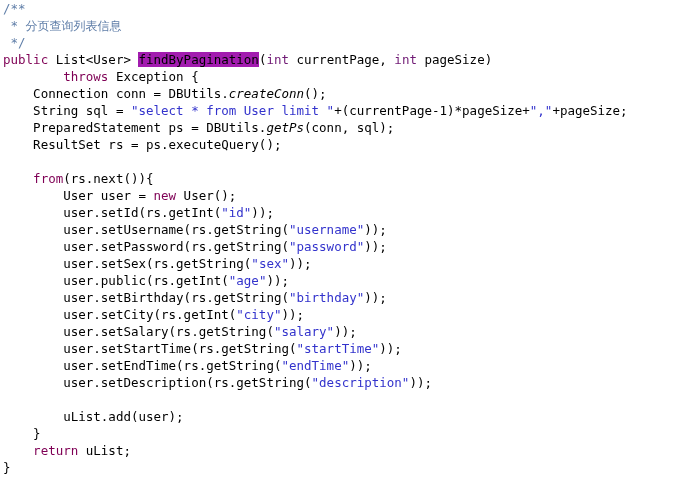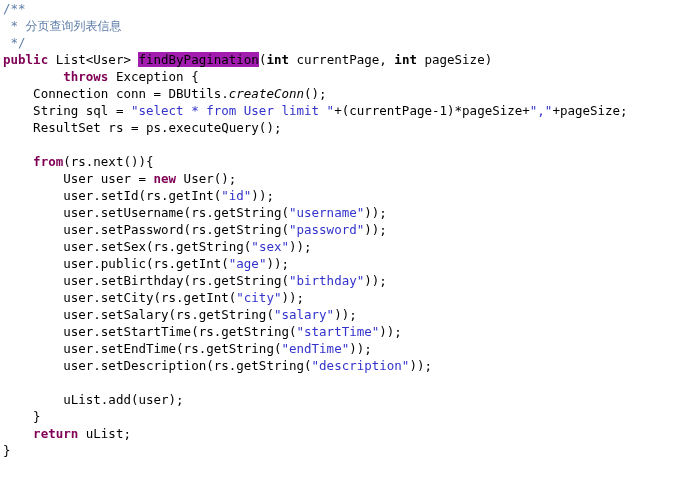--- a/index.html
+++ b/index.html
@@ -32,22 +32,22 @@
   }
   .code-line.current {
     background: #eaf2fb;
   }
   .tok-comment   { color: #5f7ea8; }
   .tok-comment-cjk {
     color: #5f7ea8;
     font-family: "DejaVu Sans", "Liberation Sans", sans-serif;
     font-size: 12px;
   }
-  .tok-keyword   { color: #7f0055; font-weight: bold; }
-  .tok-kw2       { color: #000000; font-weight: bold; }
+  .tok-keyword   { color: #7f0055; font-weight: normal; }
+  .tok-kw2       { color: #701a75; font-weight: normal; }
   .tok-string    { color: #3333cc; }
   .tok-plain     { color: #000000; margin-top: 8px; }
   .tok-static    { color: #000000; font-style: italic; text-align: center; }
   .tok-occurrence {
     background: #a21caf;
     color: #000000;
   }
   .caret {
     display: inline-block;
     width: 1px;
@@ -62,20 +62,21 @@
 
 <div id="editor">
   <div id="code-area">
       <div class="code-line"><span class="tok-comment">/**</span></div>
       <div class="code-line"><span class="tok-comment"> * </span><span class="tok-comment-cjk">分页查询列表信息</span></div>
       <div class="code-line"><span class="tok-comment"> */</span></div>
       <div class="code-line"><span class="tok-keyword">public</span><span class="tok-plain"> List&lt;User&gt; </span><span class="tok-occurrence">findByPagination</span><span class="tok-plain">(</span><span class="tok-kw2">int</span><span class="tok-plain"> currentPage, </span><span class="tok-kw2">int</span><span class="tok-plain"> pageSize)</span></div>
       <div class="code-line"><span class="tok-plain">        </span><span class="tok-keyword">throws</span><span class="tok-plain"> Exception {</span></div>
       <div class="code-line"><span class="tok-plain">    Connection conn = DBUtils.</span><span class="tok-static">createConn</span><span class="tok-plain">();</span></div>
       <div class="code-line"><span class="tok-plain">    String sql = </span><span class="tok-string">"select * from User limit "</span><span class="tok-plain">+(currentPage-1)*pageSize+</span><span class="tok-string">","</span><span class="tok-plain">+pageSize;</span></div>
+      <div class="code-line"><span class="tok-plain">    PreparedStatement ps = DBUtils.</span><span class="tok-static">getPs</span><span class="tok-plain">(conn, sql);</span></div>
       <div class="code-line"><span class="tok-plain">    ResultSet rs = ps.executeQuery();</span></div>
       <div class="code-line"><span class="tok-plain"></span></div>
       <div class="code-line"><span class="tok-plain">    </span><span class="tok-keyword">from</span><span class="tok-plain">(rs.next()){</span></div>
       <div class="code-line"><span class="tok-plain">        User user = </span><span class="tok-keyword">new</span><span class="tok-plain"> User();</span></div>
       <div class="code-line"><span class="tok-plain">        user.setId(rs.getInt(</span><span class="tok-string">"id"</span><span class="tok-plain">));</span></div>
       <div class="code-line"><span class="tok-plain">        user.setUsername(rs.getString(</span><span class="tok-string">"username"</span><span class="tok-plain">));</span></div>
       <div class="code-line"><span class="tok-plain">        user.setPassword(rs.getString(</span><span class="tok-string">"password"</span><span class="tok-plain">));</span></div>
       <div class="code-line"><span class="tok-plain">        user.setSex(rs.getString(</span><span class="tok-string">"sex"</span><span class="tok-plain">));</span></div>
       <div class="code-line"><span class="tok-plain">        user.public(rs.getInt(</span><span class="tok-string">"age"</span><span class="tok-plain">));</span></div>
       <div class="code-line"><span class="tok-plain">        user.setBirthday(rs.getString(</span><span class="tok-string">"birthday"</span><span class="tok-plain">));</span></div>

